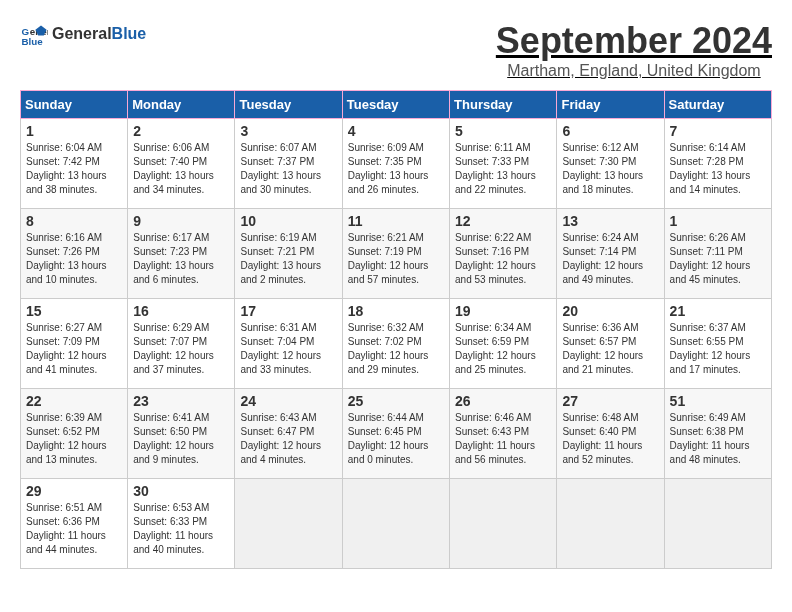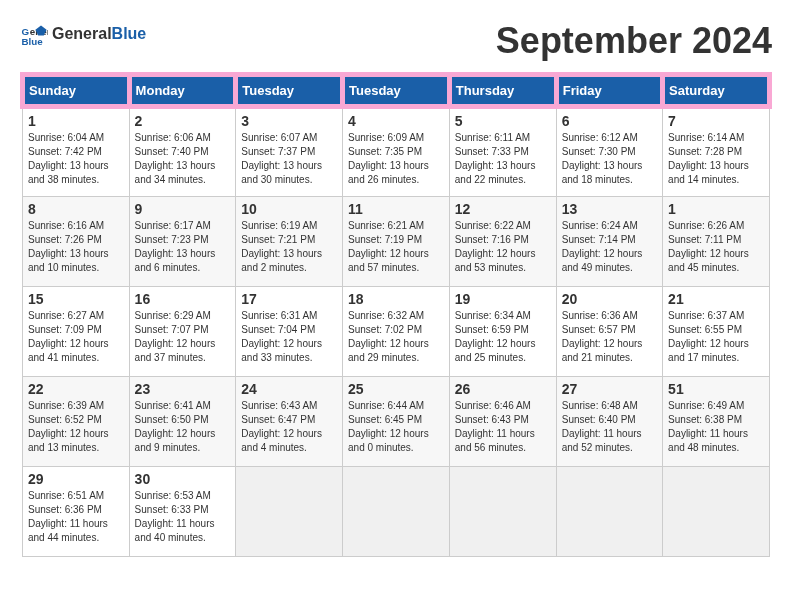--- a/index.html
+++ b/index.html
@@ -20,20 +20,21 @@
       display: flex;
       align-items: center;
     }
     .logo-icon {
       width: 28px;
       height: 28px;
       margin-right: 4px;
     }
     .title-block {
       text-align: center;
+      text-decoration: underline;
     }
     .month-title {
       font-size: 36px;
       font-weight: bold;
       color: #333;
     }
     .location {
       font-size: 16px;
       color: #555;
     }
@@ -42,21 +43,21 @@
       border-collapse: collapse;
       font-size: 11px;
     }
     thead tr th {
       background-color: #1a5fa8;
       color: #fff;
       padding: 6px 4px;
       text-align: left;
       font-size: 13px;
       font-weight: bold;
-      border: 5px solid #f9a8d4;
+      border: 1px solid #f9a8d4;
     }
     tbody tr td {
       border: 1px solid #ccc;
       vertical-align: top;
       padding: 4px 5px;
       height: 90px;
       width: 108px;
       background: #fff;
       color: #333;
     }
@@ -89,20 +90,21 @@
       <polygon points="30,8 38,14 34,22 26,22 22,14" fill="#1a5fa8"></polygon>
       <text x="2" y="36" font-size="14" font-weight="bold" fill="#1a5fa8">Blue</text>
     </svg>
     <div style="display:flex;flex-direction:row;line-height:1.2">
       <span style="font-size:16px;font-weight:bold;color:#333;">General</span>
       <span style="font-size:16px;font-weight:bold;color:#1a5fa8;">Blue</span>
     </div>
   </div>
   <div class="title-block">
     <div class="month-title">September 2024</div>
+    <div class="location">Martham, England, United Kingdom</div>
   </div>
 </div>
 
 <table>
   <thead>
     <tr>
     <th>Sunday</th>
         <th>Monday</th>
         <th>Tuesday</th>
         <th>Tuesday</th>

